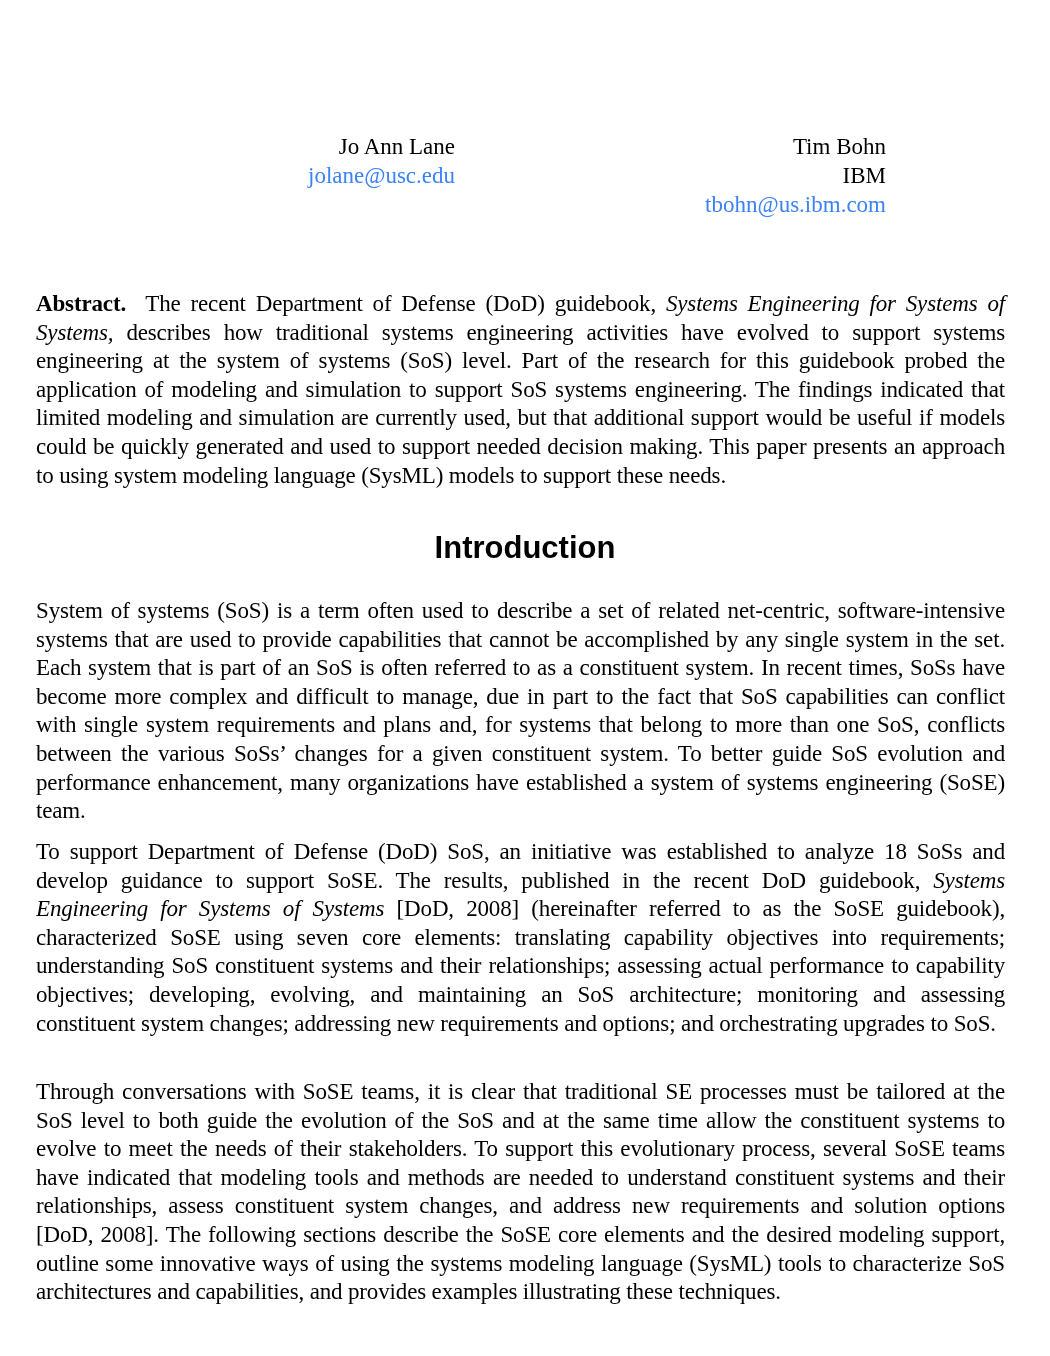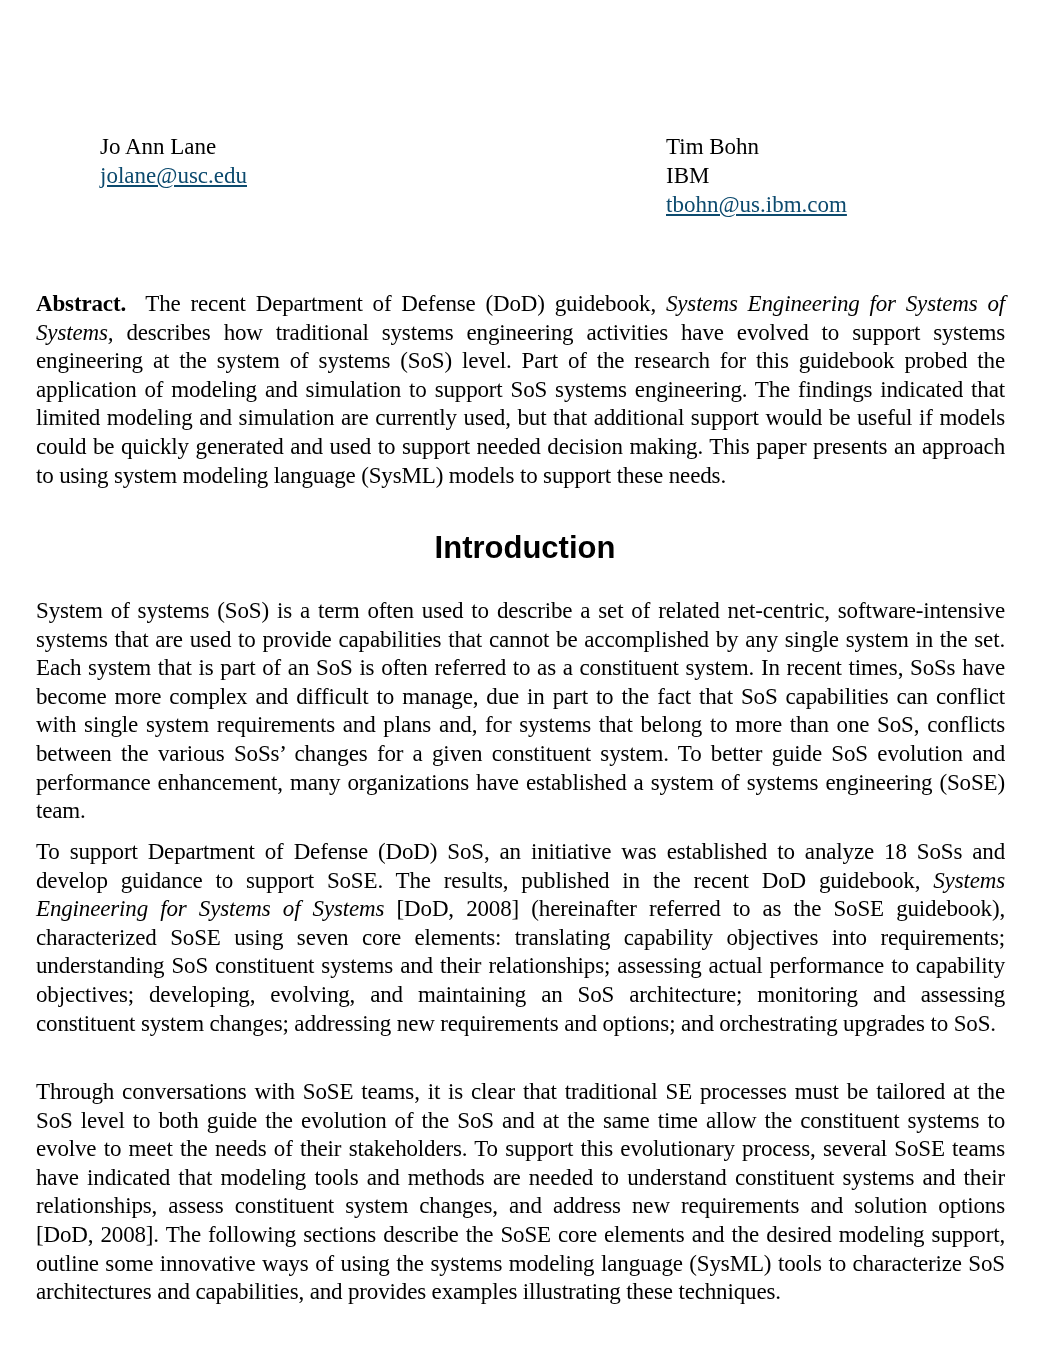--- a/index.html
+++ b/index.html
@@ -27,30 +27,29 @@
       text-align: center;
       font-family: "Liberation Sans", sans-serif;
       font-weight: bold;
       font-size: 37px;
       letter-spacing: -0.2px;
       margin: 0;
     }
     .author {
       position: absolute;
       top: 132px;
-      text-align: left;
+      text-align: right;
       font-family: "Liberation Serif", serif;
       font-size: 23px;
       line-height: 29px;
     }
     .author.left { left: 100px; width: 355px; }
     .author.right { left: 666px; width: 220px; }
     .author a {
-      color: #0c4a6e;
-      text-decoration: underline;
+      color: #3b82f6;
     }
     .copyright {
       position: absolute;
       left: 0; right: 0;
       top: 248px;
       text-align: center;
       font-family: "Liberation Sans", sans-serif;
       font-size: 13px;
     }
     .body-text {

